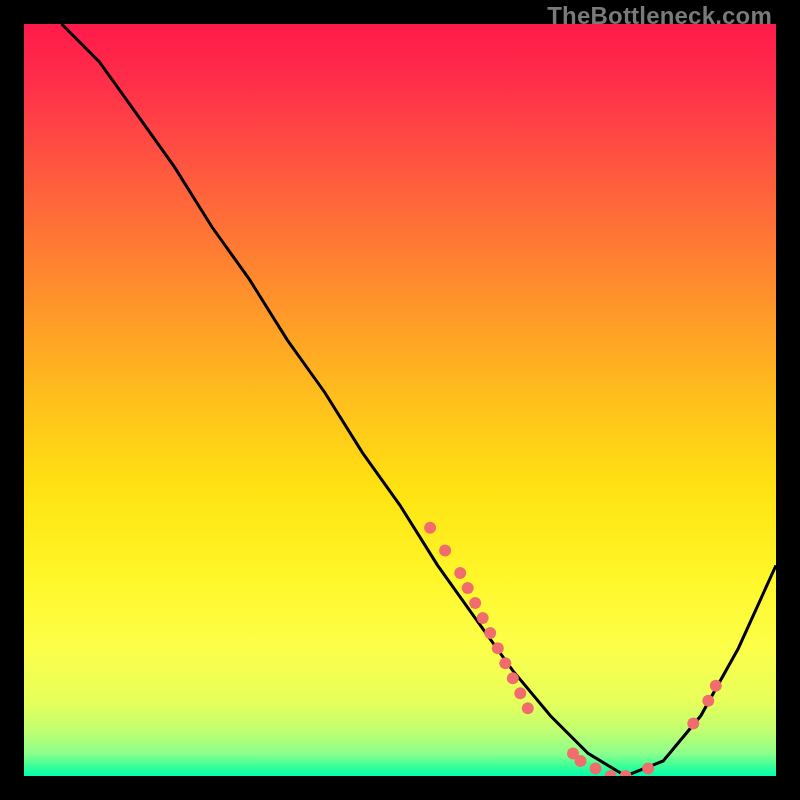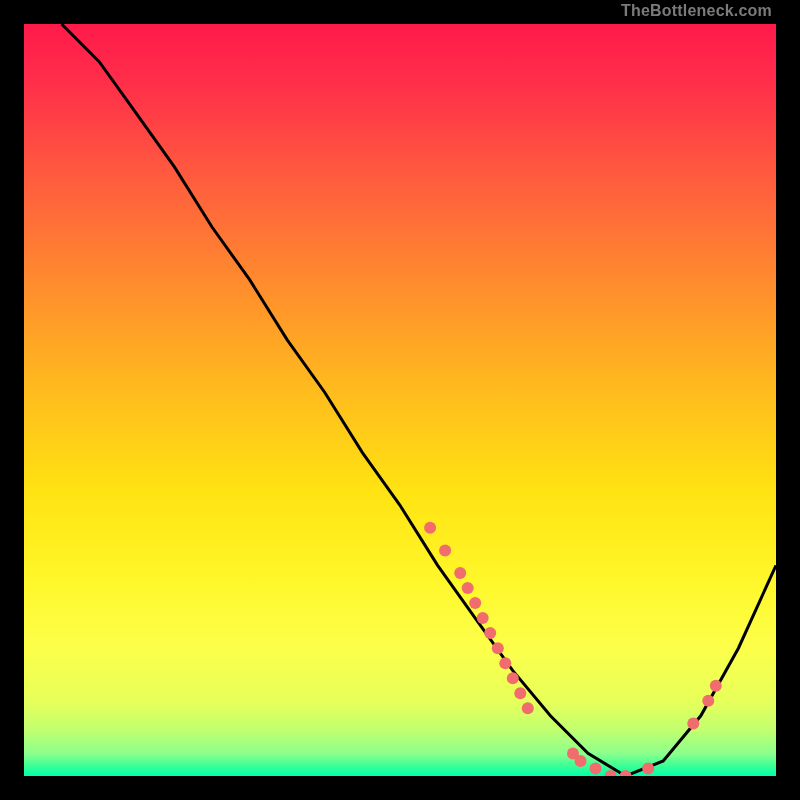--- a/index.html
+++ b/index.html
@@ -54,21 +54,21 @@
     left: 0;
     top: 0;
     width: 752px;
     height: 752px;
   }
   .watermark {
     position: absolute;
     top: 2px;
     right: 28px;
     font-family: Arial, Helvetica, sans-serif;
-    font-size: 16px;
+    font-size: 24px;
     font-weight: 600;
     color: #7a7a7a;
     letter-spacing: 0.2px;
     user-select: none;
   }
 </style>
 </head>
 <body>
 
 <div class="watermark">TheBottleneck.com</div>

